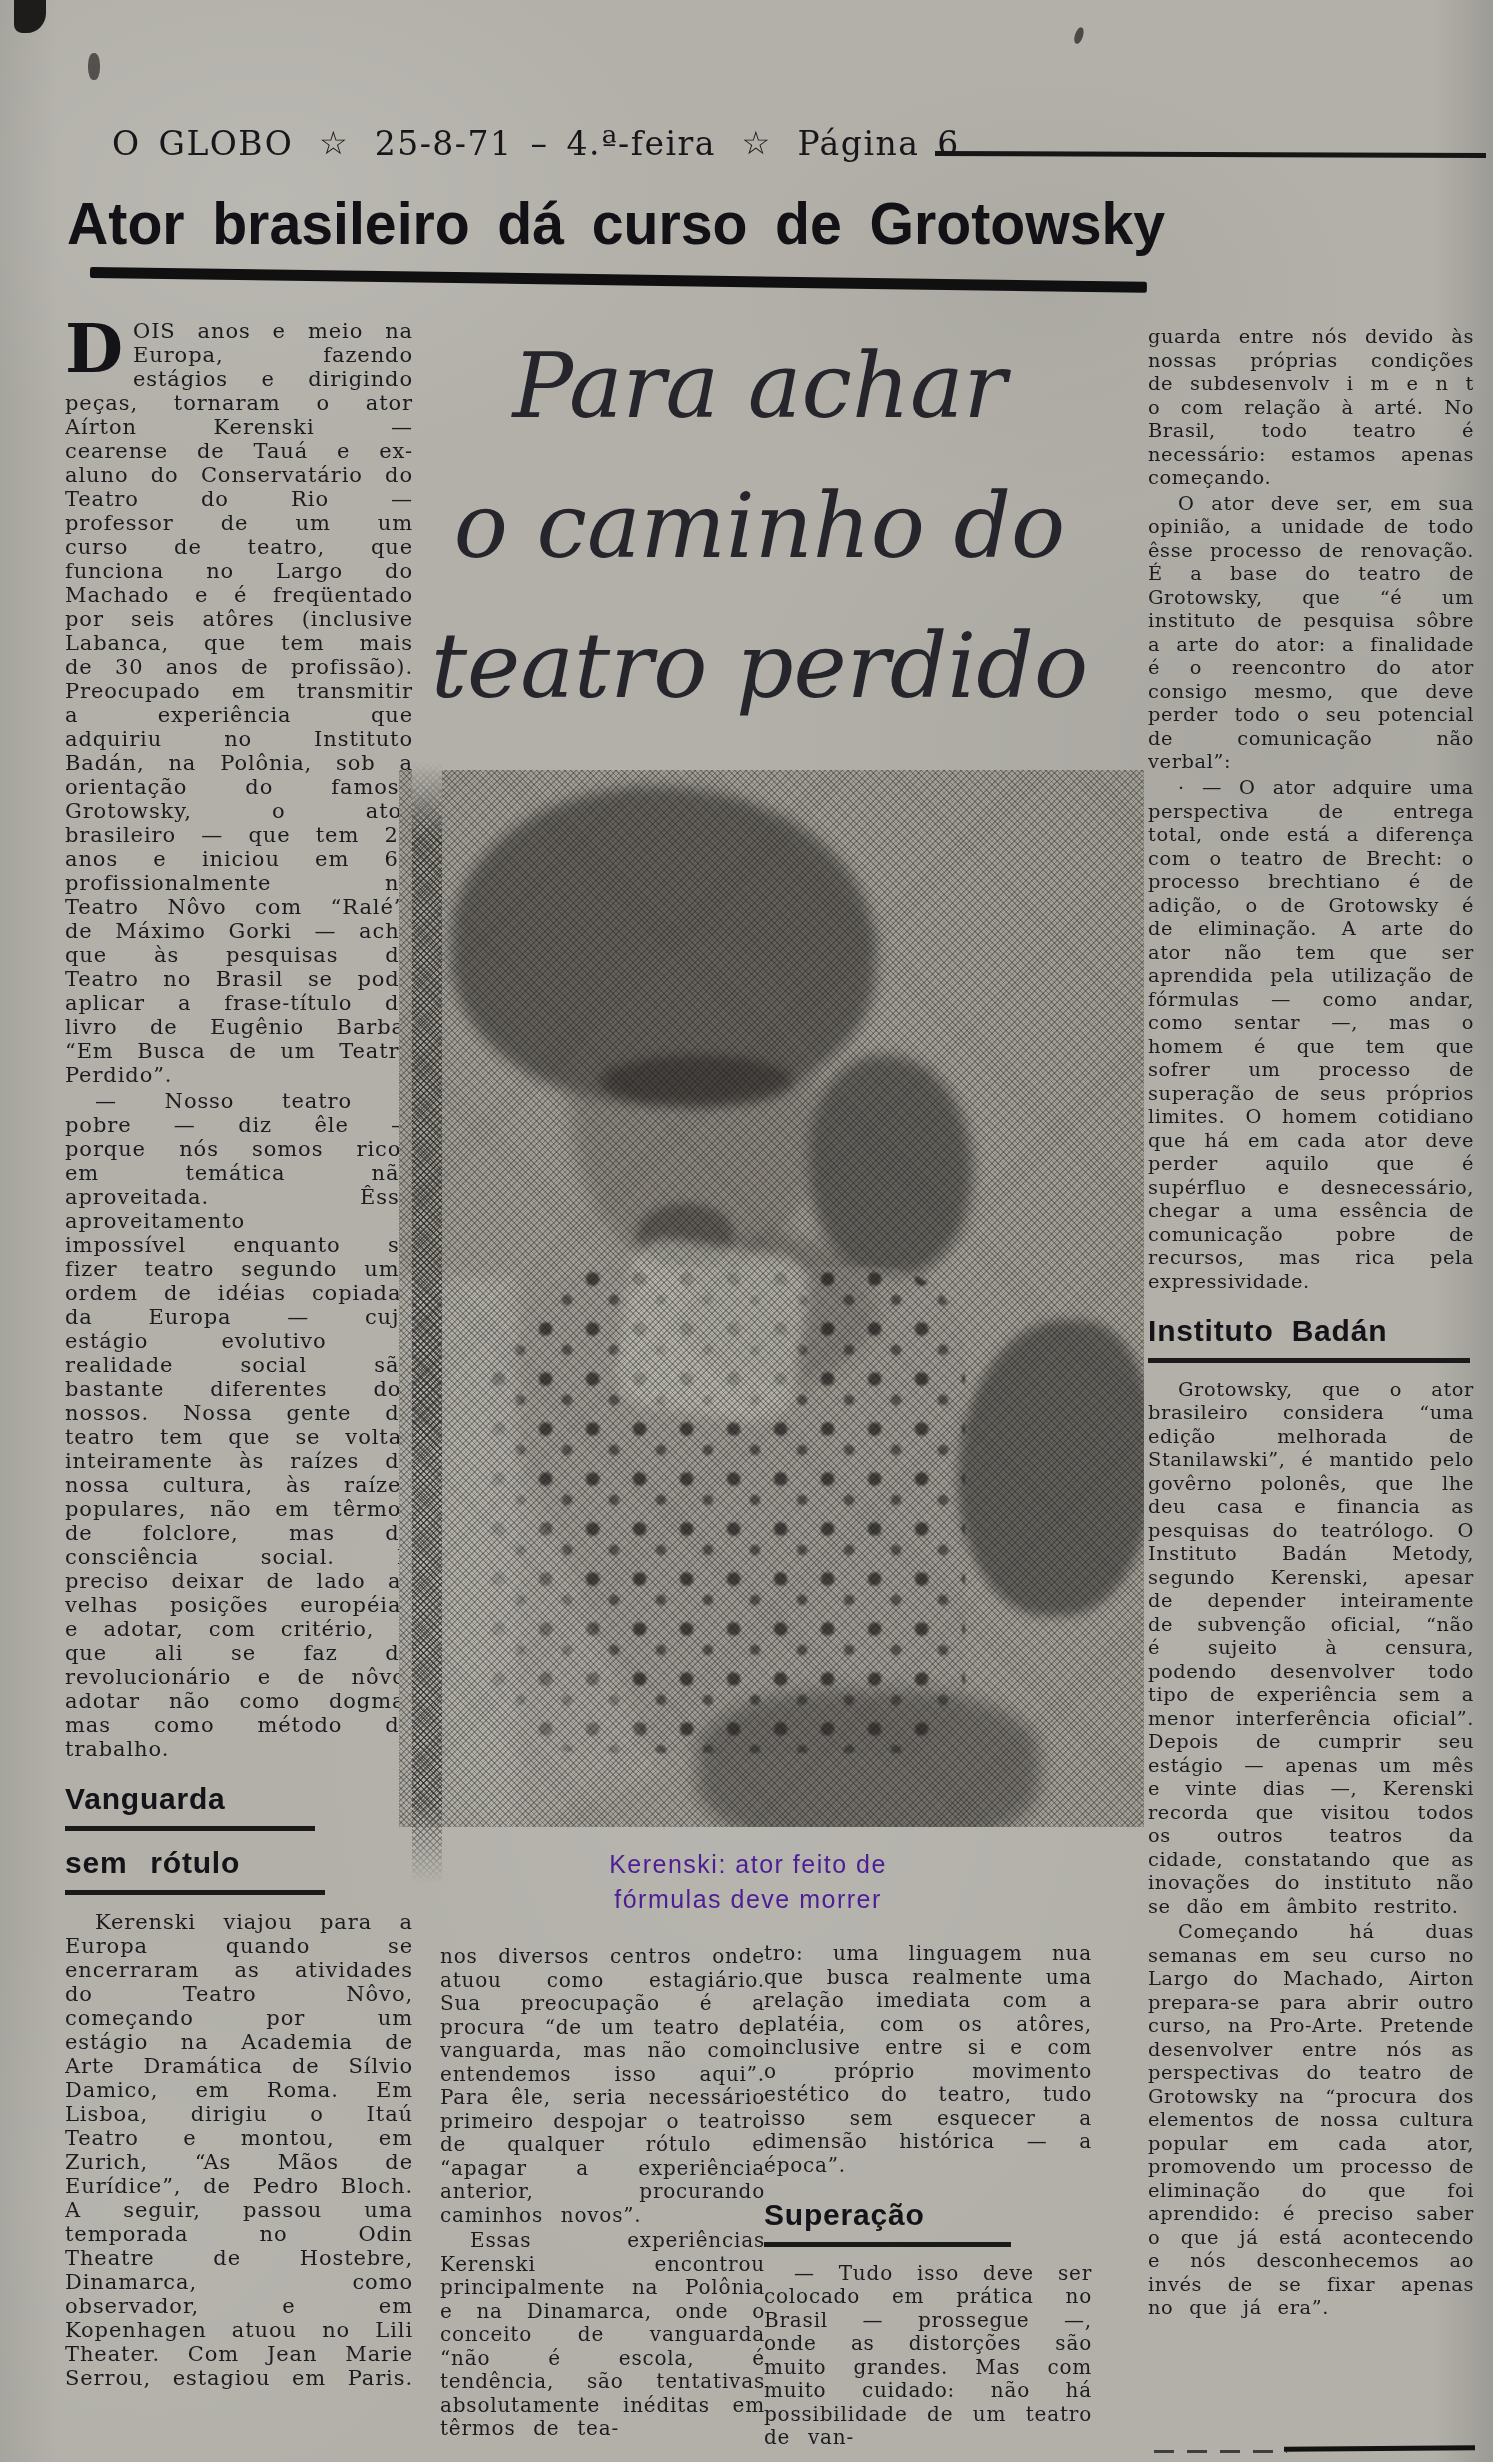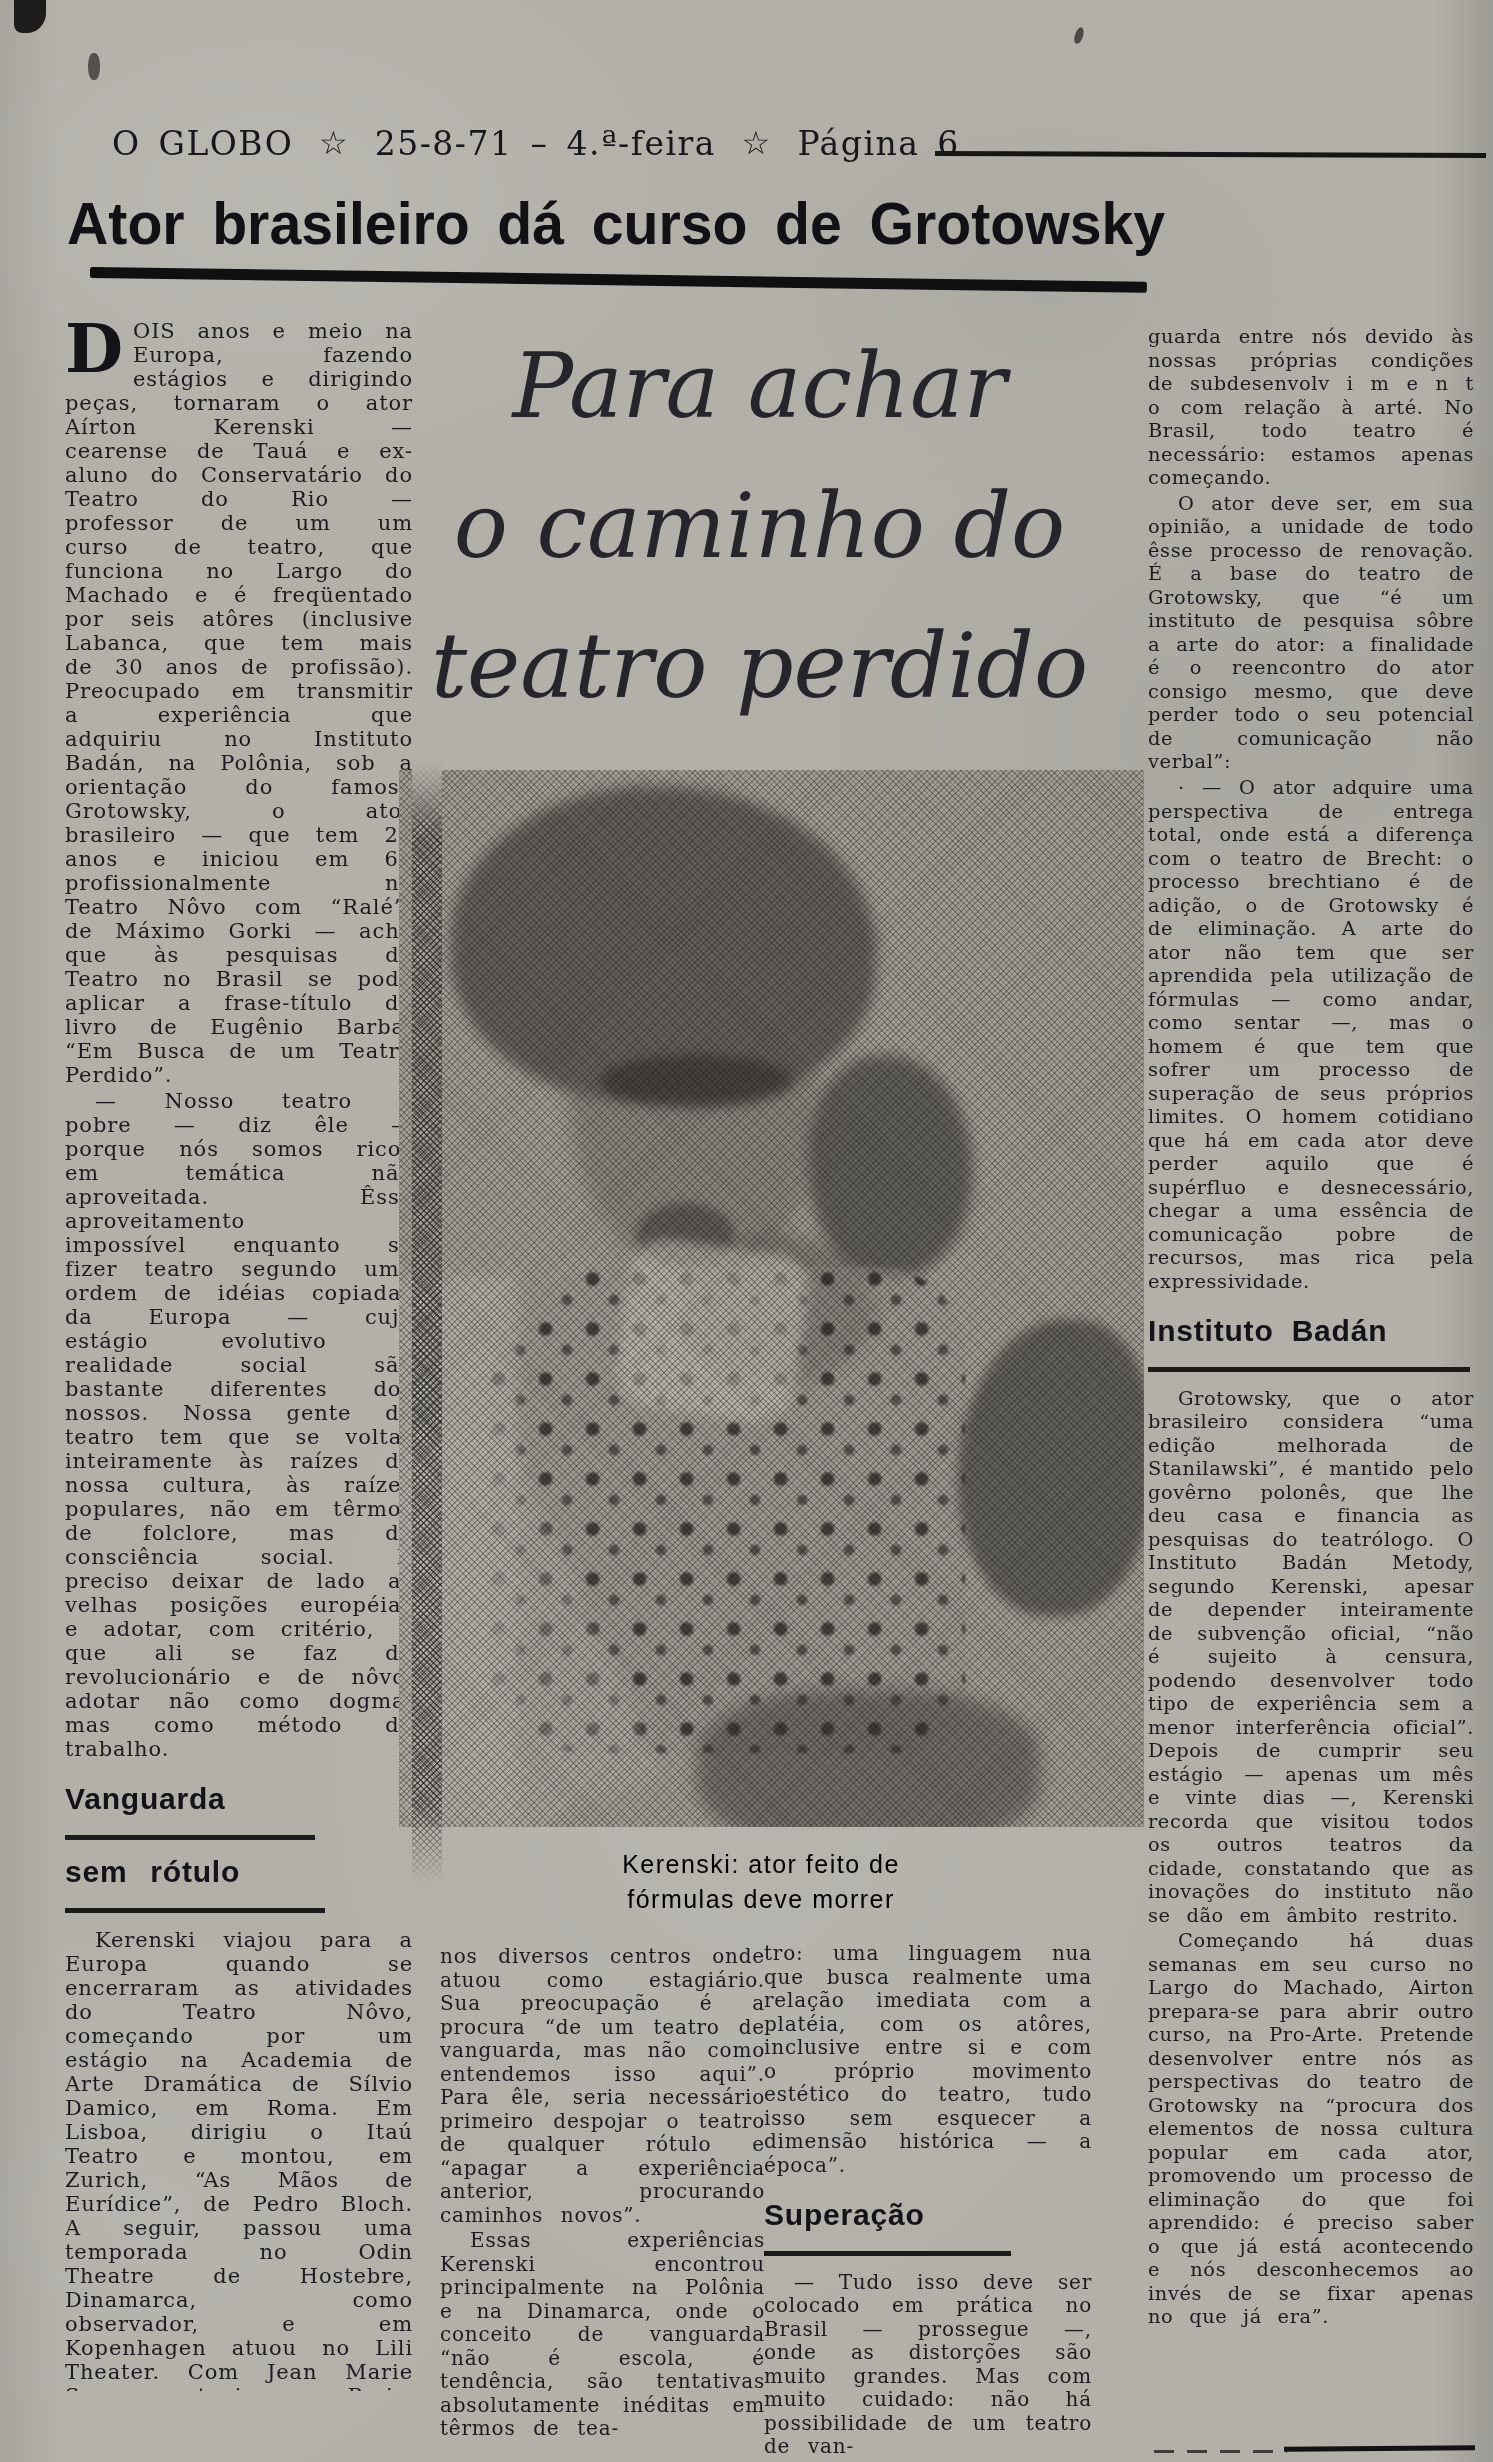--- a/index.html
+++ b/index.html
@@ -42,21 +42,21 @@
             word-spacing:10.6px;letter-spacing:0.8px;}
   .col-midright{left:764px;top:1942px;width:328px;height:521px;font-size:20px;line-height:23.5px;
             word-spacing:10.6px;letter-spacing:0.8px;}
   .col-right{left:1148px;top:325px;width:326px;height:2125px;font-size:19.4px;line-height:23.5px;
             word-spacing:9px;letter-spacing:0.6px;}
 
   .dropcap{float:left;font-weight:bold;font-size:67px;line-height:50px;padding:4.6px 9px 0 0;color:#141318;}
 
   .subhead{font-family:"Liberation Sans",sans-serif;font-weight:bold;font-size:30px;
            letter-spacing:0.8px;color:#141318;border-bottom:5.3px solid #1a1a1a;
-           padding-bottom:24px;margin:26px 0 15px 0;text-indent:0;text-align:left;}
+           padding-bottom:15px;margin:26px 0 15px 0;text-indent:0;text-align:left;}
 
   
   .photo{left:399px;top:770px;width:745px;height:1057px;background:#a29f97;overflow:hidden;}
   .photo::after{content:"";position:absolute;inset:0;background:
      repeating-linear-gradient(45deg, rgba(25,24,22,.30) 0 1.2px, rgba(0,0,0,0) 1.2px 4px),
      repeating-linear-gradient(-45deg, rgba(25,24,22,.30) 0 1.2px, rgba(0,0,0,0) 1.2px 4px);}
   .ph{position:absolute;}
   .ph-hair{left:7%;top:1.5%;width:57%;height:30%;border-radius:48% 52% 42% 46%;
            background:rgba(35,33,32,.50);filter:blur(6.8px);}
   .ph-face{left:23%;top:16%;width:33%;height:32%;border-radius:50% 50% 46% 54%;
@@ -79,23 +79,23 @@
            background:rgba(192,190,182,.65);filter:blur(5.3px);}
   .ph-jacket{left:0;top:48%;width:16%;height:52%;background:rgba(188,186,178,.55);filter:blur(6.8px);}
   .ph-sleeve{left:1%;top:62%;width:24%;height:38%;transform:rotate(-24deg);
            background:rgba(180,178,170,.45);filter:blur(6.8px);}
   .ph-crescent{left:75%;top:52%;width:26%;height:28%;border-radius:60% 40% 50% 50%;
            background:rgba(48,46,44,.55);filter:blur(5.3px);}
   .ph-bottom{left:40%;top:87%;width:46%;height:15%;border-radius:40%;
            background:rgba(55,53,50,.45);filter:blur(8.3px);}
 
   
-  .caption{left:427px;top:1847px;width:668px;text-align:center;
+  .caption{left:414px;top:1847px;width:668px;text-align:center;
            font-family:"Liberation Sans",sans-serif;font-size:25px;line-height:35px;
-           letter-spacing:1.5px;color:#000000;}
+           letter-spacing:1.5px;color:#4c1d95;}
 
   
   .fold{left:412px;top:761px;width:30px;height:1122px;background:
      repeating-linear-gradient(45deg, rgba(20,19,18,.50) 0 1.5px, transparent 1.5px 4.6px),
      repeating-linear-gradient(-45deg, rgba(20,19,18,.50) 0 1.5px, transparent 1.5px 4.6px);}
   .fold::after{content:"";position:absolute;inset:0;background:
      linear-gradient(180deg,#b2b0a9 0%,rgba(178,176,169,0) 7%,rgba(178,176,169,0) 93%,#b2b0a9 100%);}
 
   
   .speck-a{left:13.7px;top:0;width:32px;height:33px;background:#1d1c1a;border-radius:0 0 60% 25%;}

